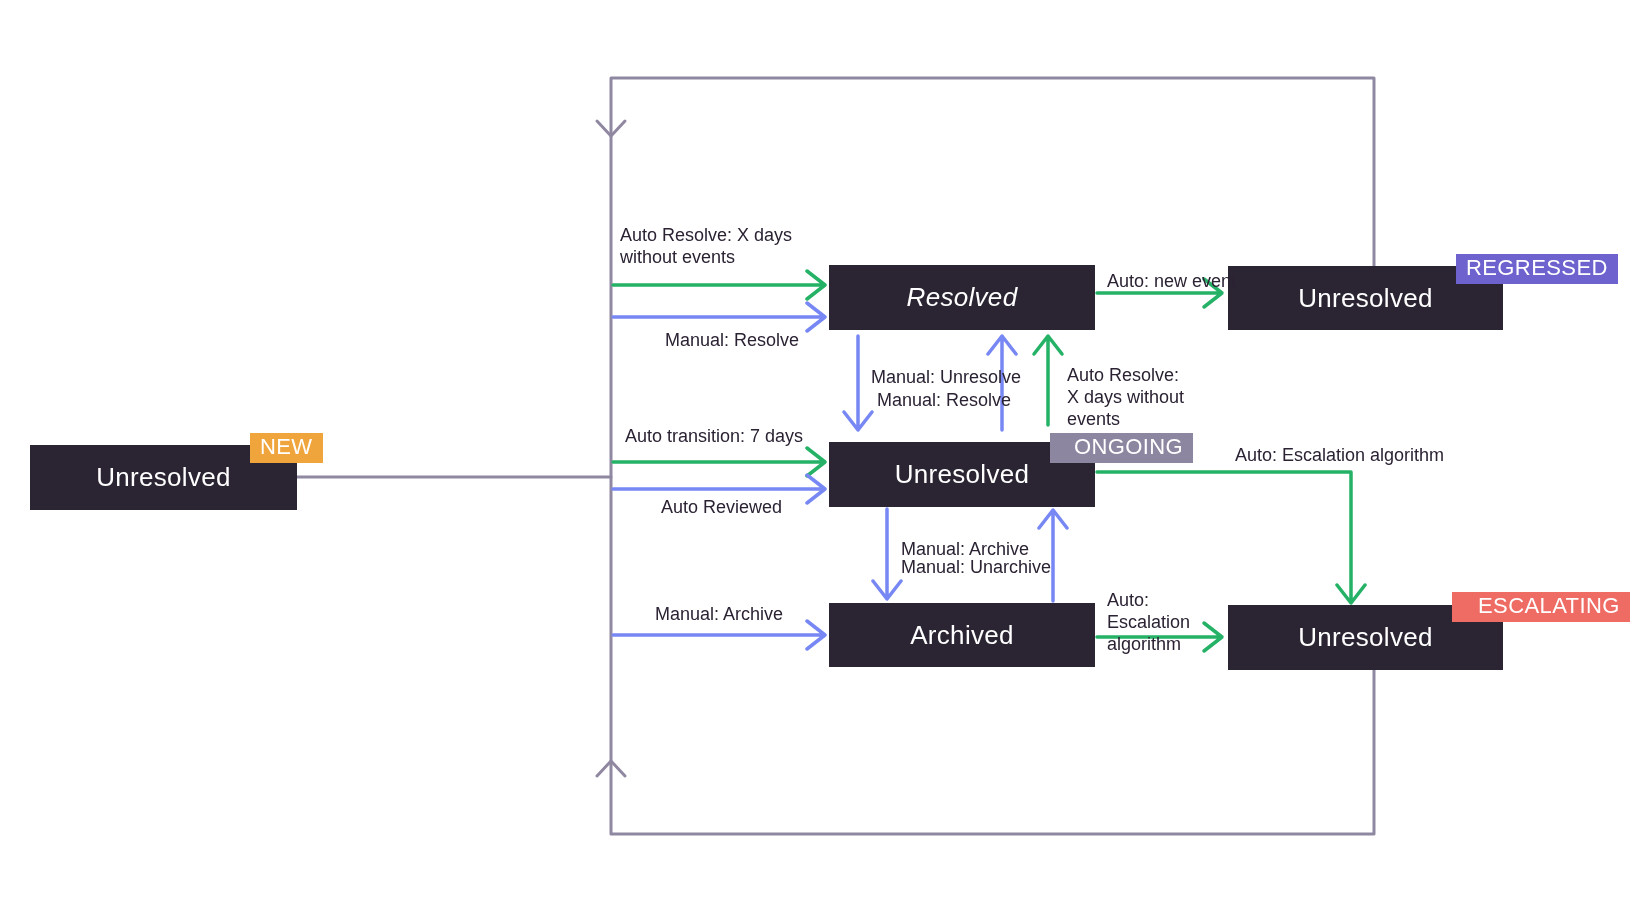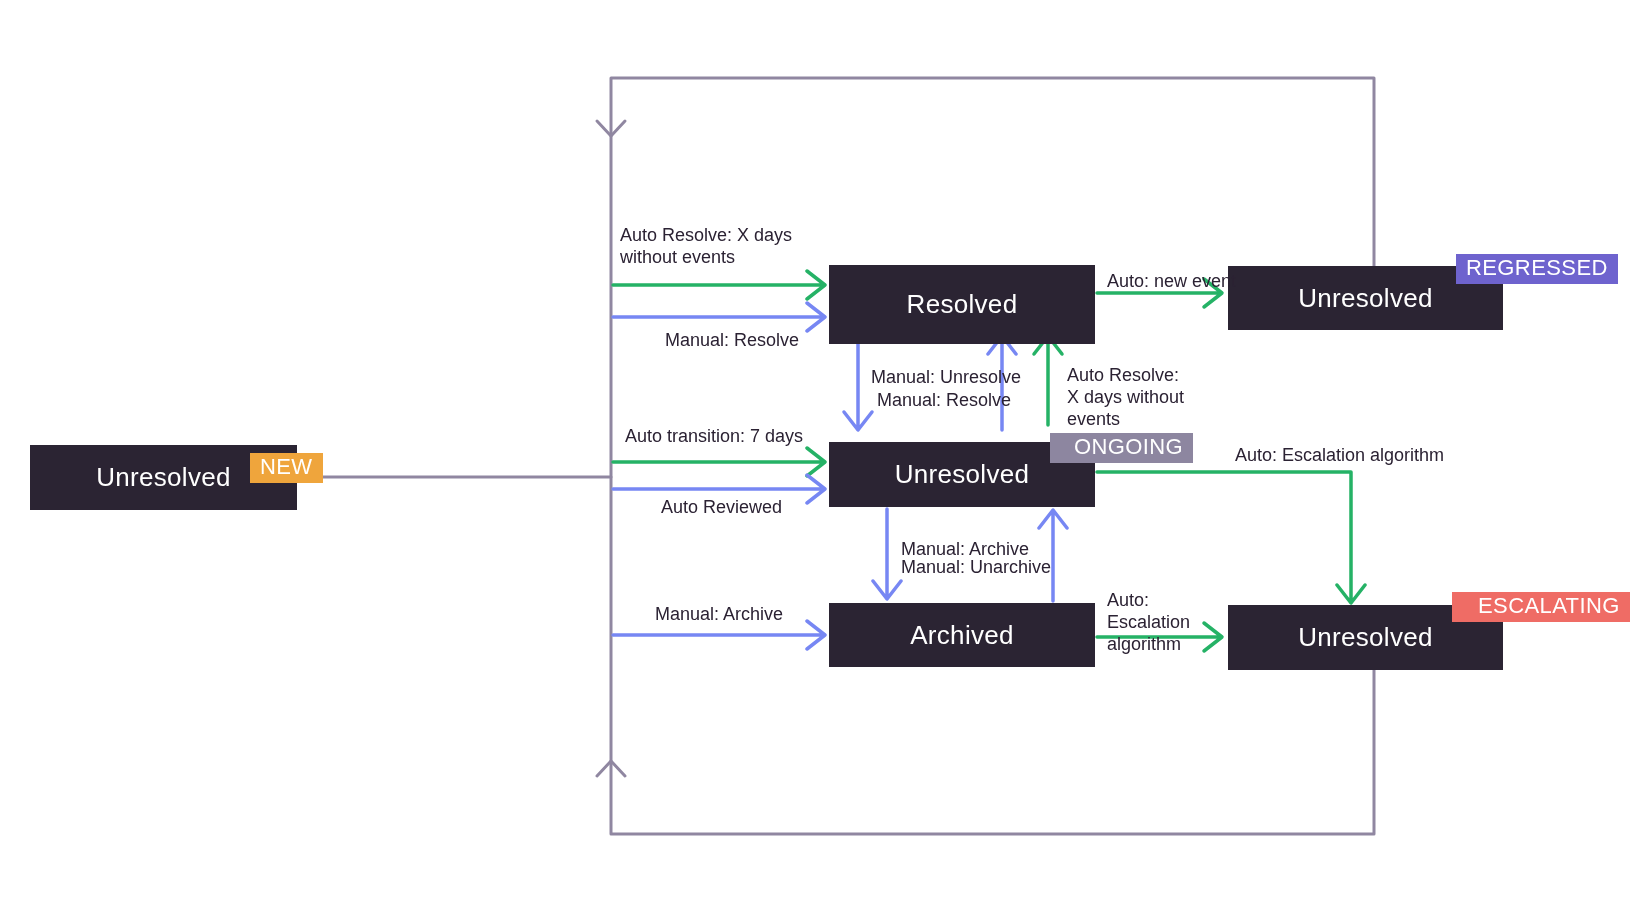--- a/index.html
+++ b/index.html
@@ -14,21 +14,21 @@
   .edge-manual{stroke:var(--manual-edge,#7787F3);stroke-width:3.5;}
   .node{
     position:absolute;display:flex;align-items:center;justify-content:center;
     background:var(--node-bg,#2B2433);color:var(--node-text,#fff);
     font-size:26px;letter-spacing:.3px;
   }
   .badge{
     position:absolute;color:#fff;font-size:22px;letter-spacing:.4px;
     padding:1px 10px 3px 10px;white-space:nowrap;
   }
-  .badge-new{background:var(--badge-new,#EFA53C);margin-top:20px;}
+  .badge-new{background:var(--badge-new,#EFA53C);}
   .badge-regressed{background:var(--badge-regressed,#6E63CE);}
   .badge-ongoing{background:var(--badge-ongoing,#8D86A0);padding-left:24px;}
   .badge-escalating{background:var(--badge-escalating,#EF6C65);padding-left:26px;}
   .edge-label{
     position:absolute;color:var(--label-text,#2B2233);
     font-size:18px;font-weight:500;line-height:1.22;white-space:nowrap;
   }
   .edge-label.wrap{white-space:normal;}
 </style>
 </head>
@@ -55,21 +55,21 @@
     <path class="edge-manual" d="M613 635 H823 M807 621 L825 635 L807 649"></path>
     <path class="edge-manual" d="M858 336 V428 M844 412 L858 430 L872 412"></path>
     <path class="edge-manual" d="M1002 430 V338 M988 354 L1002 336 L1016 354"></path>
     <path class="edge-manual" d="M887 509 V597 M873 581 L887 599 L901 581"></path>
     <path class="edge-manual" d="M1053 601 V512 M1039 528 L1053 510 L1067 528"></path>
   </svg>
 
   <div class="node" style="left:30px;top:445px;width:267px;height:65px;">
     <span>Unresolved</span>
   </div>
-  <div class="node" style="left:829px;top:265px;width:266px;height:79px;">
+  <div class="node" style="left:829px;top:265px;width:266px;height:65px;font-style:italic;">
     <span>Resolved</span>
   </div>
   <div class="node" style="left:829px;top:442px;width:266px;height:65px;">
     <span>Unresolved</span>
   </div>
   <div class="node" style="left:829px;top:603px;width:266px;height:64px;">
     <span>Archived</span>
   </div>
   <div class="node" style="left:1228px;top:266px;width:275px;height:64px;">
     <span>Unresolved</span>

